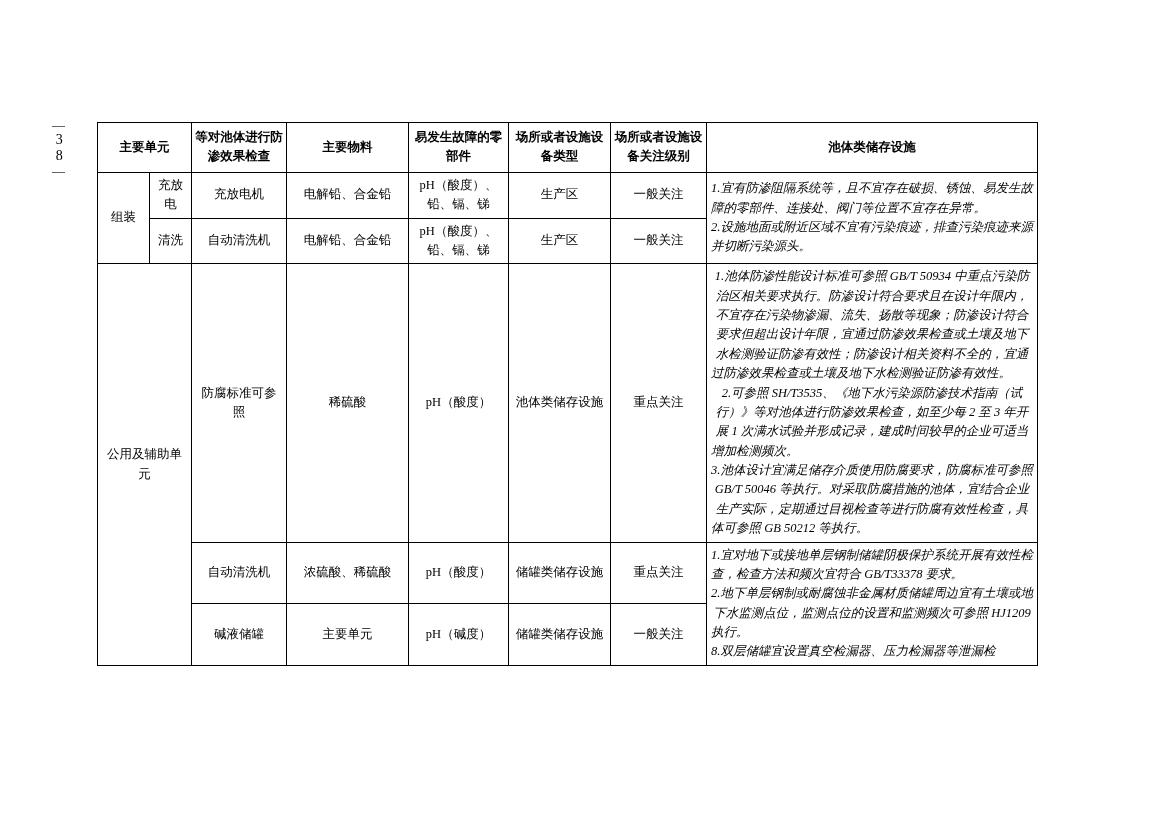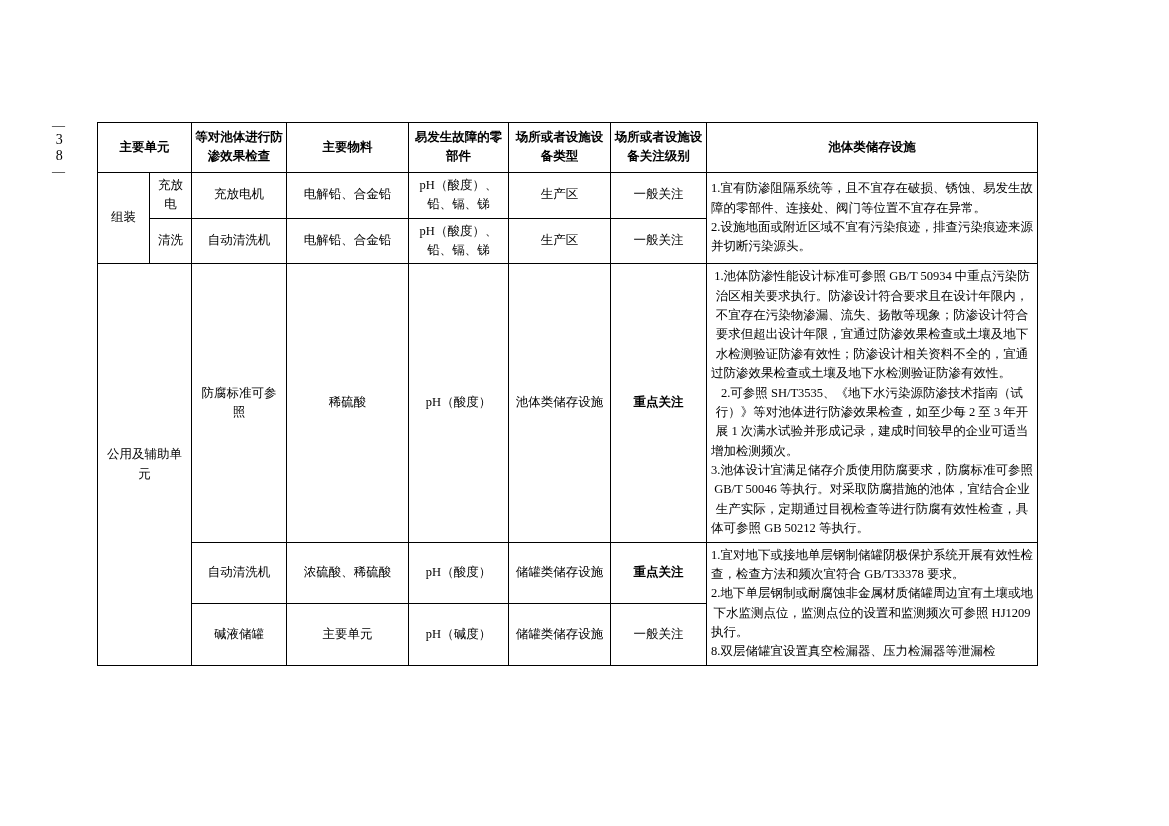--- a/index.html
+++ b/index.html
@@ -66,23 +66,24 @@
     text-align: justify;
     text-align-last: left;
     vertical-align: top;
     padding: 4px 6px 4px 6px;
     line-height: 1.6;
     font-size: 12.5px;
   }
   td.points p {
     margin: 0;
     text-indent: 0;
+    font-style: italic;
   }
   .bold {
-    font-weight: bold;
+    font-weight: normal;
   }
   .vert-label {
     font-size: 12.5px;
   }
 </style>
 </head>
 <body>
 
 <div class="page">
 

